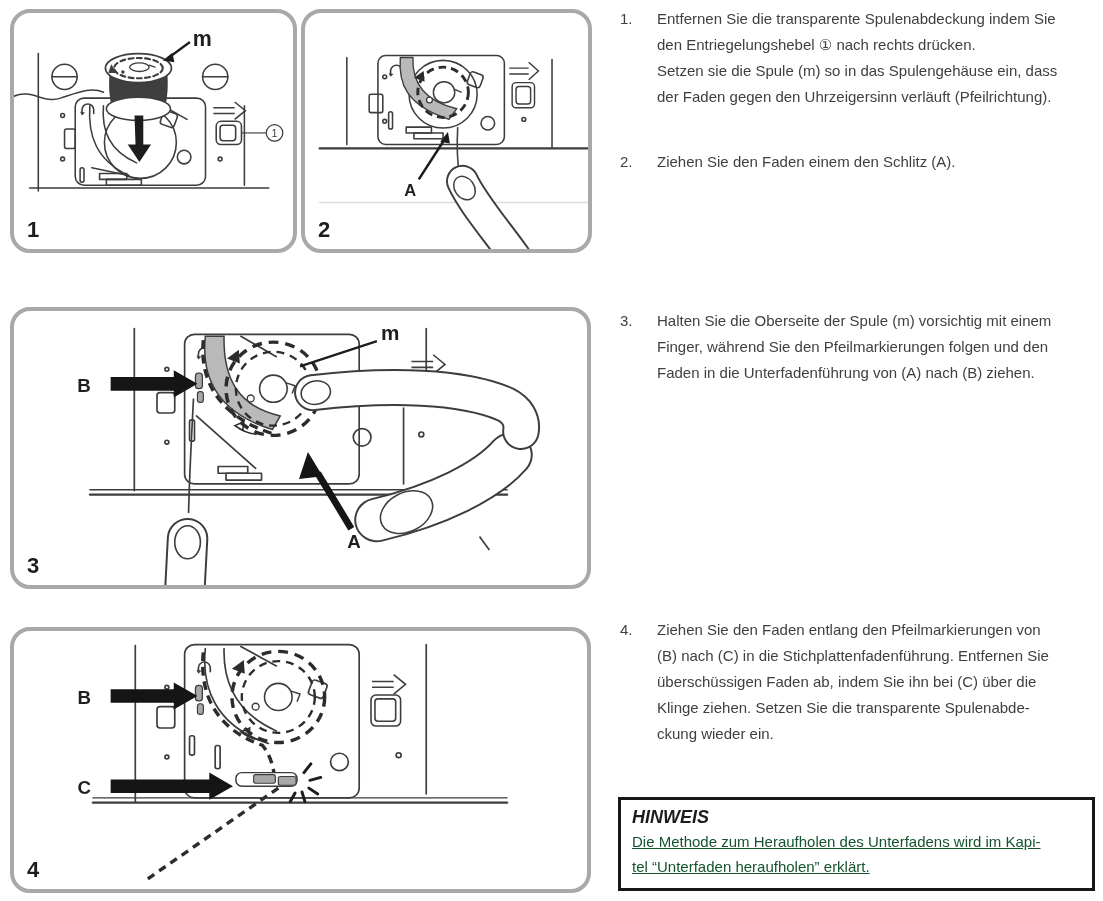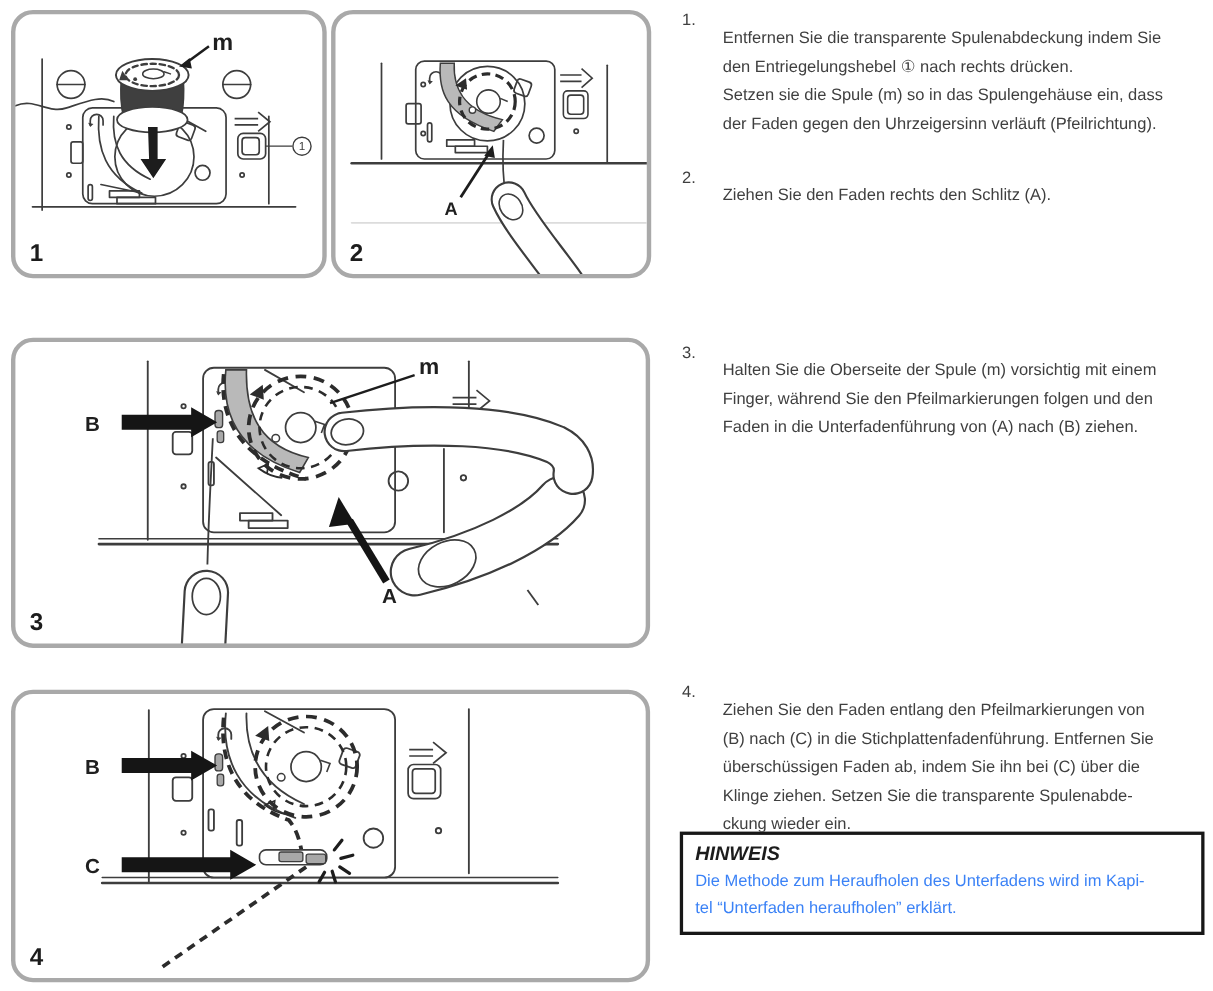--- a/index.html
+++ b/index.html
@@ -4,26 +4,26 @@
 <style>
   html,body{margin:0;padding:0;background:#fff;}
   .page{position:relative;width:1103px;height:901px;background:#fff;overflow:hidden;
         font-family:"Liberation Sans",sans-serif;color:#3c3c3c;}
   .panel{position:absolute;box-sizing:border-box;border:4px solid #a9a9a9;border-radius:20px;background:#fff;}
   .panel svg{position:absolute;left:0;top:0;}
   .pnum{position:absolute;left:13px;bottom:6px;font-size:22px;font-weight:bold;color:#1c1c1c;}
   .steps{position:absolute;left:620px;top:0;width:480px;}
   .step{position:absolute;left:0;}
   .step-num{position:absolute;left:0;top:0;width:30px;font-size:15px;line-height:26px;color:#3f3f3f;}
-  .step-text{position:absolute;left:37px;top:16px;width:447px;font-size:15px;line-height:26px;
+  .step-text{position:absolute;left:37px;top:0;width:447px;font-size:15px;line-height:26px;
              color:#3f3f3f;white-space:pre-line;}
-  .note{position:absolute;left:618px;top:756px;width:477px;box-sizing:border-box;
+  .note{position:absolute;left:618px;top:797px;width:477px;box-sizing:border-box;
         border:3px solid #171717;background:#fff;padding:5px 11px 9px 11px;}
   .note-title{font-size:18px;font-weight:bold;font-style:italic;color:#1c1c1c;line-height:24px;}
-  .note-text{font-size:15px;line-height:25px;color:#3b82f6;white-space:pre-line;}
+  .note-text{font-size:15px;line-height:25px;color:#14532d;white-space:pre-line;text-decoration:underline;}
   .svglbl{font-family:"Liberation Sans",sans-serif;font-weight:bold;font-size:19px;fill:#1f1f1f;}
   .svglbl-sm{font-family:"Liberation Sans",sans-serif;font-size:11px;fill:#3d3d3d;}
 </style>
 </head>
 <body>
 
 <div class="page">
 
   <div class="panel" style="left:10px;top:9px;width:287px;height:244px">
     <svg width="279" height="236" viewBox="0 0 287 244" preserveAspectRatio="none">
@@ -275,21 +275,21 @@
   <div class="steps">
     <div class="step" style="top:6px">
       <div class="step-num">1.</div>
       <div class="step-text">Entfernen Sie die transparente Spulenabdeckung indem Sie
 den Entriegelungshebel ① nach rechts drücken.
 Setzen sie die Spule (m) so in das Spulengehäuse ein, dass
 der Faden gegen den Uhrzeigersinn verläuft (Pfeilrichtung).</div>
     </div>
     <div class="step" style="top:149px">
       <div class="step-num">2.</div>
-      <div class="step-text">Ziehen Sie den Faden rechts den Schlitz (A).</div>
+      <div class="step-text">Ziehen Sie den Faden einem den Schlitz (A).</div>
     </div>
     <div class="step" style="top:308px">
       <div class="step-num">3.</div>
       <div class="step-text">Halten Sie die Oberseite der Spule (m) vorsichtig mit einem
 Finger, während Sie den Pfeilmarkierungen folgen und den
 Faden in die Unterfadenführung von (A) nach (B) ziehen.</div>
     </div>
     <div class="step" style="top:617px">
       <div class="step-num">4.</div>
       <div class="step-text">Ziehen Sie den Faden entlang den Pfeilmarkierungen von

